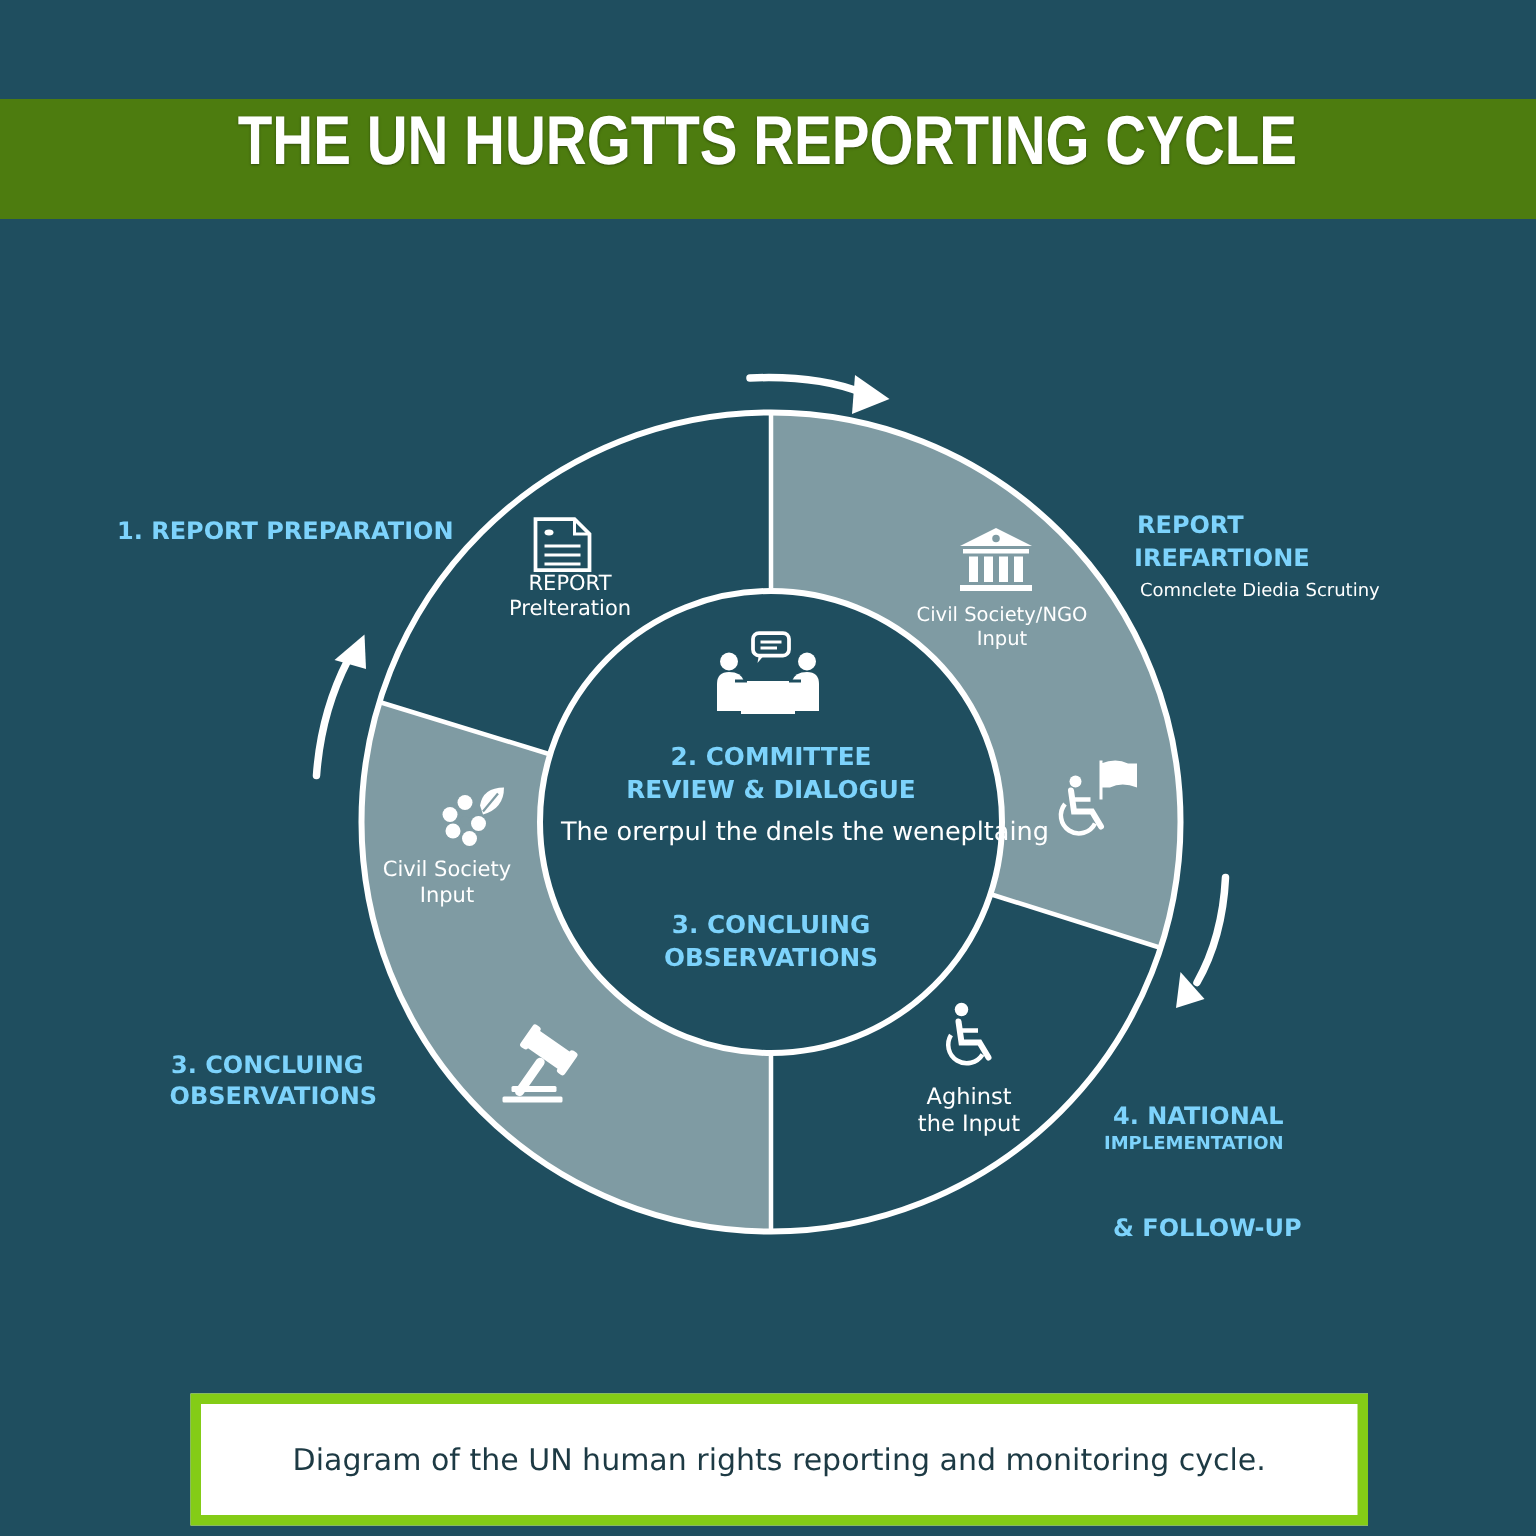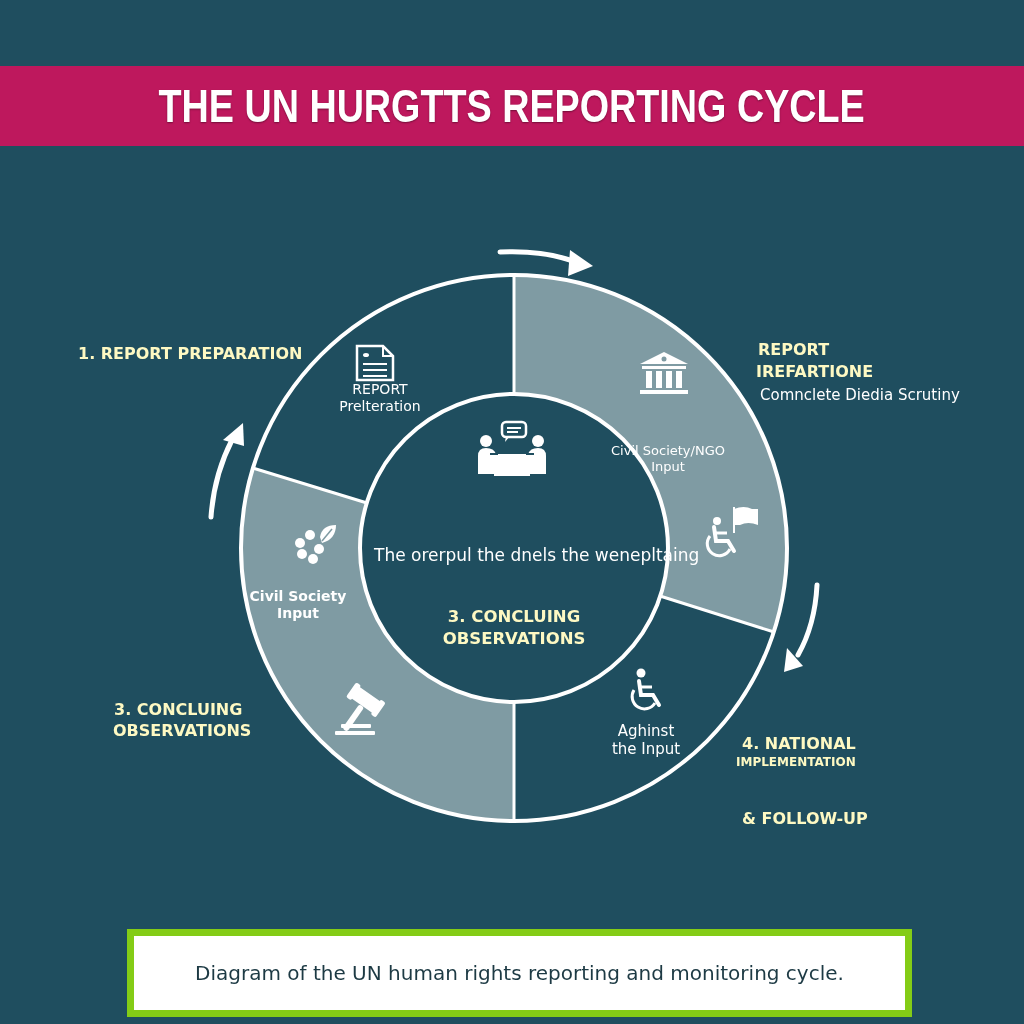--- a/index.html
+++ b/index.html
@@ -4,32 +4,32 @@
 <style>
   html, body { margin:0; padding:0; }
   body {
     width:1024px; height:1024px; overflow:hidden; position:relative;
     background:#1f4e5f;
     font-family:"DejaVu Sans","Liberation Sans",sans-serif;
     color:#ffffff;
   }
   .title-band {
     position:absolute; left:0; top:66px; width:1024px; height:80px;
-    background:#be185d;
-    display:flex; align-items:center; justify-content:center;
+    background:#4d7c0f;
+    display:flex; justify-content:center;
   }
   .title-text {
     font-family:"Liberation Sans","DejaVu Sans",sans-serif;
     font-weight:bold; font-size:46px; letter-spacing:0px;
     transform:scaleX(0.82); color:#ffffff;
     text-shadow:0 1px 2px rgba(0,0,0,0.4);
     white-space:nowrap;
   }
   svg.diagram { position:absolute; left:0; top:0; }
-  .lbl { position:absolute; font-weight:bold; color:#fef9c3; line-height:1.2; white-space:nowrap; }
+  .lbl { position:absolute; font-weight:bold; color:#7dd3fc; line-height:1.2; white-space:nowrap; }
   .sm { position:absolute; color:#fff; line-height:1.22; white-space:nowrap; text-align:center; }
   .caption-box {
     position:absolute; left:127px; top:929px; width:771px; height:74px;
     background:#ffffff; border:7px solid #84cc16;
     display:flex; align-items:center; justify-content:center;
   }
   .caption-text {
     font-family:"DejaVu Sans","Liberation Sans",sans-serif;
     font-size:20px; color:#1d3a44;
   }
@@ -141,50 +141,52 @@
     <rect x="18" y="32" width="36" height="22" fill="#fff"></rect>
     <line x1="14" y1="32" x2="22" y2="32" stroke="#1f4e5f" stroke-width="2"></line>
     <line x1="50" y1="32" x2="58" y2="32" stroke="#1f4e5f" stroke-width="2"></line>
   </g>
 </svg>
 
 <div class="lbl" style="left:78px; top:344px; font-size:16px;">1. REPORT PREPARATION</div>
 
 <div class="lbl" style="left:758px; top:340px; font-size:16px;">REPORT</div>
 <div class="lbl" style="left:756px; top:362px; font-size:16px;">IREFARTIONE</div>
-<div class="sm" style="left:760px; top:386px; font-size:15px; text-align:left;">Comnclete Diedia Scrutiny</div>
+<div class="sm" style="left:760px; top:386px; font-size:12px; text-align:left;">Comnclete Diedia Scrutiny</div>
 
 <div class="lbl" style="left:114px; top:700px; font-size:16px;">3. CONCLUING</div>
 <div class="lbl" style="left:113px; top:721px; font-size:16px;">OBSERVATIONS</div>
 
 <div class="lbl" style="left:742px; top:734px; font-size:16px;">4. NATIONAL</div>
 <div class="lbl" style="left:736px; top:755px; font-size:12px;">IMPLEMENTATION</div>
 <div class="lbl" style="left:742px; top:777px; font-size:16px;margin-top:32px;">&amp; FOLLOW-UP</div>
 
 <div class="sm" style="left:330px; top:381px; width:100px; font-size:14px;">
   <div>REPORT</div>
   <div>Prelteration</div>
 </div>
 
-<div class="sm" style="left:604px; top:403px; width:128px; font-size:13px;margin-top:40px;">
+<div class="sm" style="left:604px; top:403px; width:128px; font-size:13px;">
   <div>Civil Society/NGO</div>
   <div>Input</div>
 </div>
 
 <div class="sm" style="left:598px; top:722px; width:96px; font-size:15px;">
   <div>Aghinst</div>
   <div>the Input</div>
 </div>
 
-<div class="sm" style="left:248px; top:588px; width:100px; font-size:14px;font-weight:bold;">
+<div class="sm" style="left:248px; top:572px; width:100px; font-size:14px;">
   <div>Civil Society</div>
   <div>Input</div>
 </div>
 
 <div class="lbl" style="left:384px; top:494px; width:260px; text-align:center; font-size:16.5px; line-height:1.32;">
+  <div>2. COMMITTEE</div>
+  <div>REVIEW &amp; DIALOGUE</div>
 </div>
 <div class="sm" style="left:374px; top:545px; width:280px; font-size:17px;">
   <div>The orerpul the dnels the wenepltaing</div>
 </div>
 <div class="lbl" style="left:394px; top:606px; width:240px; text-align:center; font-size:16.5px; line-height:1.32;">
   <div>3. CONCLUING</div>
   <div>OBSERVATIONS</div>
 </div>
 
 <div class="caption-box">

